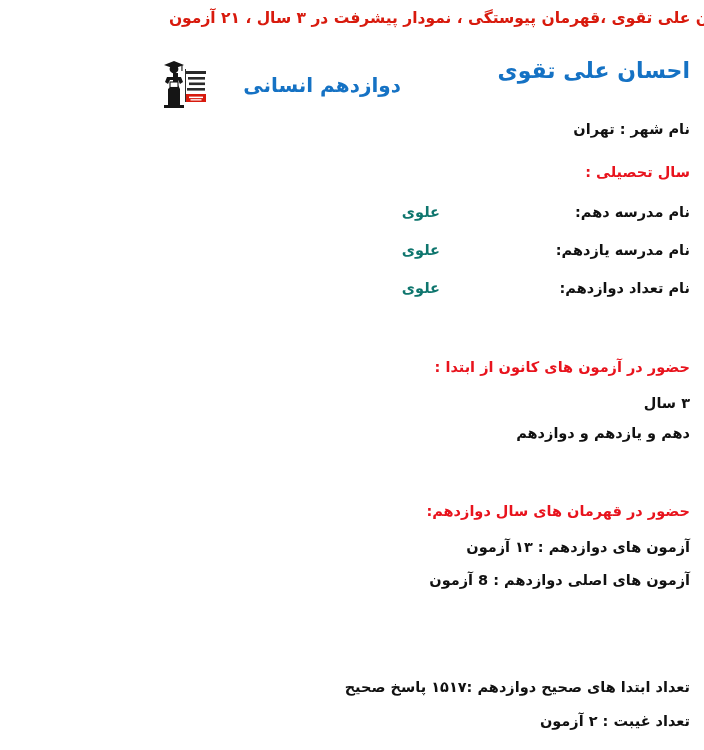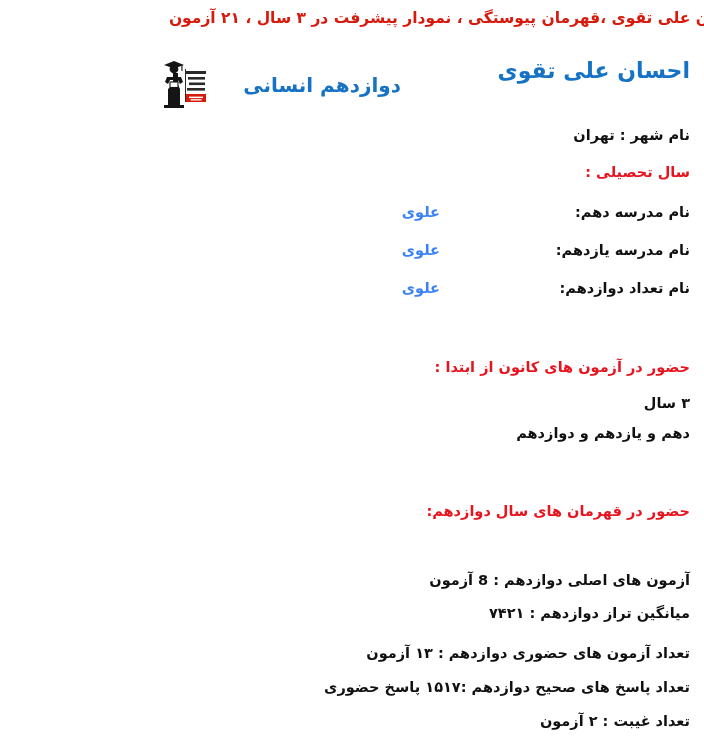--- a/index.html
+++ b/index.html
@@ -87,21 +87,21 @@
   .line.red {
     color: #e8131d;
   }
 
   
   .val {
     position: absolute;
     right: 264px;
     font-size: 14.5px;
     font-weight: bold;
-    color: #3b82f6;
+    color: #0f766e;
     white-space: nowrap;
     line-height: 1;
   }
 
   
   .stat {
     position: absolute;
     right: 14px;
     font-size: 14.5px;
     font-weight: bold;
@@ -143,39 +143,38 @@
       <rect x="33" y="41.6" width="14" height="1.5" fill="#ffffff"></rect>
       <rect x="34.5" y="44.2" width="11" height="1.3" fill="#ffffff"></rect>
 
       <rect x="29" y="14" width="0.9" height="33" fill="#151515"></rect>
     </svg>
   </div>
 
   <div class="student-name">احسان علی تقوی</div>
   <div class="student-grade">دوازدهم انسانی</div>
 
-  <div class="line" style="top:128px;">نام شهر : تهران</div>
+  <div class="line" style="top:122px;">نام شهر : تهران</div>
 
   <div class="line red" style="top:165px;text-align:center;">سال تحصیلی :</div>
 
   <div class="line" style="top:205px;">نام مدرسه دهم:</div>
   <div class="val" style="top:205px;">علوی</div>
 
   <div class="line" style="top:243px;">نام مدرسه یازدهم:</div>
   <div class="val" style="top:243px;">علوی</div>
 
   <div class="line" style="top:281px;">نام تعداد دوازدهم:</div>
   <div class="val" style="top:281px;">علوی</div>
 
   <div class="line red" style="top:360px;">حضور در آزمون های کانون از ابتدا :</div>
 
   <div class="stat" style="top:396px;text-align:right;">۳ سال</div>
   <div class="stat" style="top:426px;">دهم و یازدهم و دوازدهم</div>
 
   <div class="line red" style="top:504px;">حضور در قهرمان های سال دوازدهم:</div>
 
+  <div class="stat" style="top:540px;">آزمون های دوازدهم : ۱۳ آزمون</div>
   <div class="stat" style="top:573px;">آزمون های اصلی دوازدهم : 8 آزمون</div>
-  <div class="stat" style="top:606px;">میانگین تراز دوازدهم : ۷۴۲۱</div>
-  <div class="stat" style="top:646px;">تعداد آزمون های حضوری دوازدهم : ۱۳ آزمون</div>
-  <div class="stat" style="top:680px;">تعداد پاسخ های صحیح دوازدهم :۱۵۱۷ پاسخ حضوری</div>
+  <div class="stat" style="top:680px;">تعداد ابتدا های صحیح دوازدهم :۱۵۱۷ پاسخ صحیح</div>
   <div class="stat" style="top:714px;">تعداد غیبت : ۲ آزمون</div>
 
 </div>
 
 </body></html>

